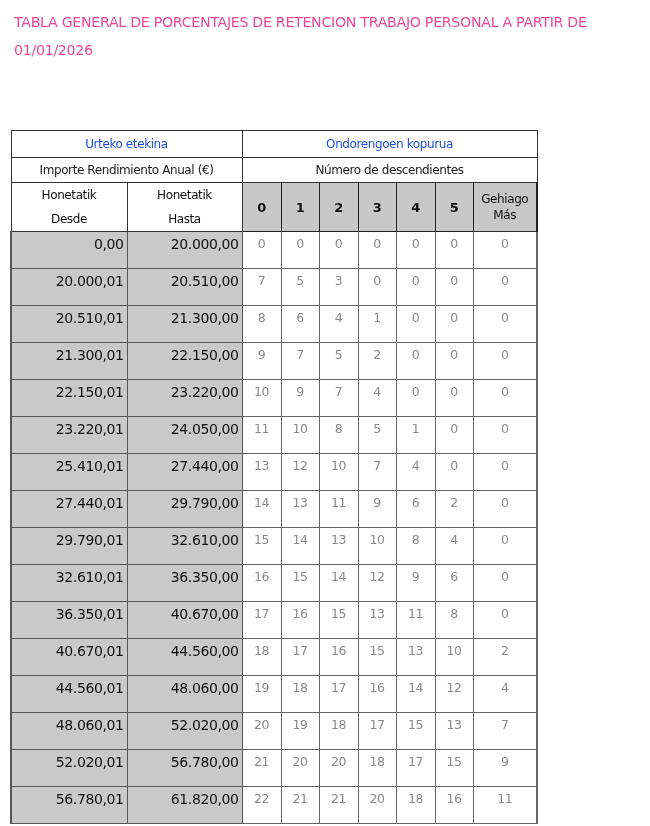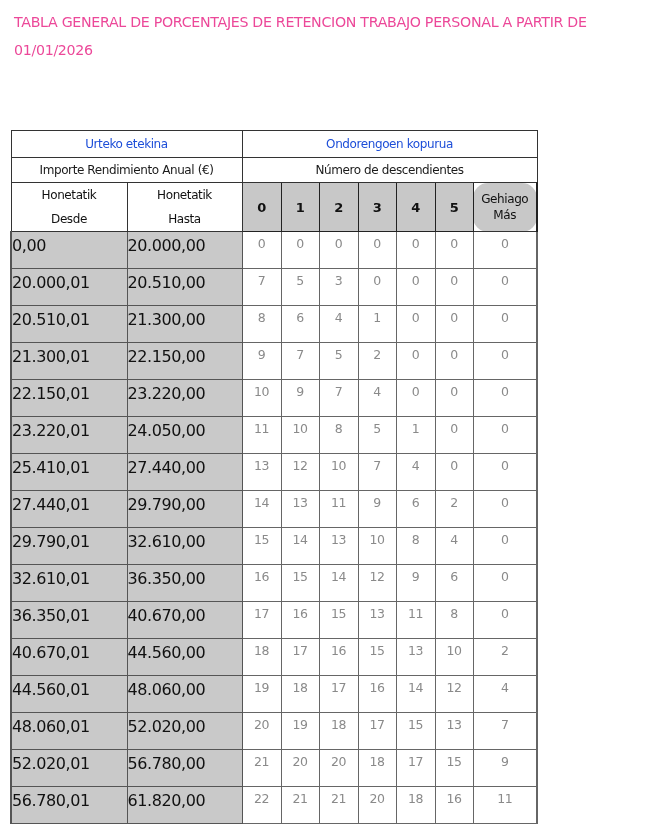--- a/index.html
+++ b/index.html
@@ -7,24 +7,24 @@
   .title { position:absolute; left:14px; top:8px; width:630px; font-size:14.2px; line-height:28px; letter-spacing:-0.3px; color:#ec4899; }
   table { position:absolute; left:10px; top:130px; border-collapse:collapse; table-layout:fixed; }
   td, th { border:1px solid #333; padding:0; font-weight:normal; font-size:12px; letter-spacing:-0.4px; }
   .h1 td { height:26px; text-align:center; color:#1d4ed8; }
   .h2 td { height:24px; text-align:center;margin-left:32px; }
   .colhead { height:49px; }
   .subhead { vertical-align:top; text-align:center; line-height:24px; color:#111; }
   .numhead { background:#c8c8c8; text-align:center; font-weight:bold; font-size:13px; color:#111; border-color:#222; }
   .morehead { background:#c8c8c8; text-align:center; font-size:12px; line-height:16px; color:#111; }
   tr.data td { height:32px; vertical-align:top; }
-  td.range { background:#c9c9c9; text-align:left; padding-right:3px; padding-top:4px; font-size:16px; color:#111; border-color:#555;margin-left:12px; }
+  td.range { background:#c9c9c9; text-align:right; padding-right:3px; padding-top:4px; font-size:14px; color:#111; border-color:#555;margin-left:12px; }
   td.pct { text-align:center; padding-top:4px; color:#8a8a8a; font-size:12.5px; border-color:#666; }
   .thick-left { border-left:2px solid #222; }
-  .thick-right { border-right:2px solid #222;border-radius:15px; }
+  .thick-right { border-right:2px solid #222; }
 </style>
 </head>
 <body>
 
 <div class="title">TABLA GENERAL DE PORCENTAJES DE RETENCION TRABAJO PERSONAL A PARTIR DE 01/01/2026</div>
 
 <table>
   <colgroup>
     <col style="width:116px">
       <col style="width:115px">

